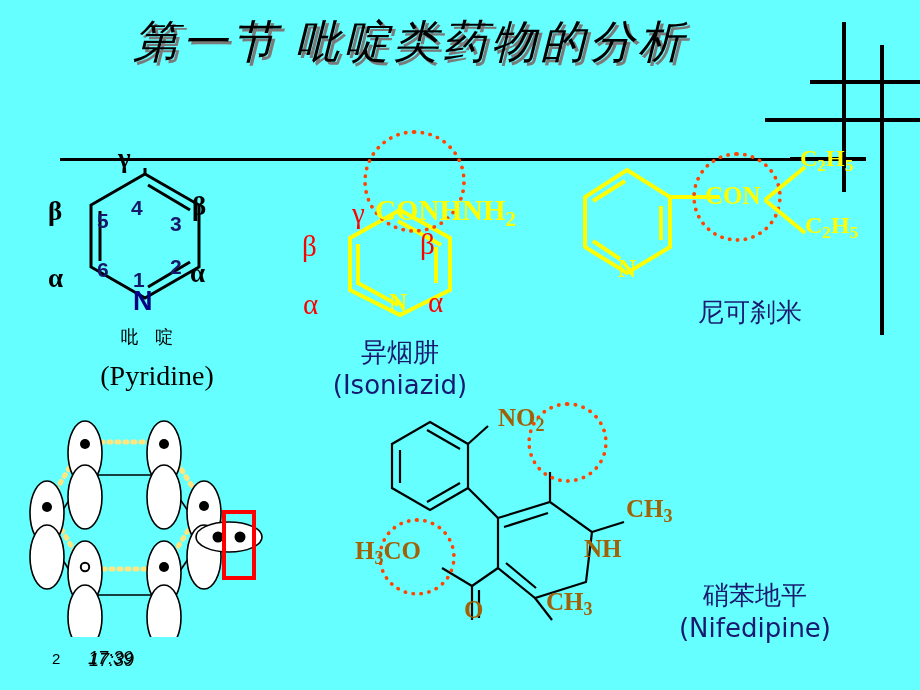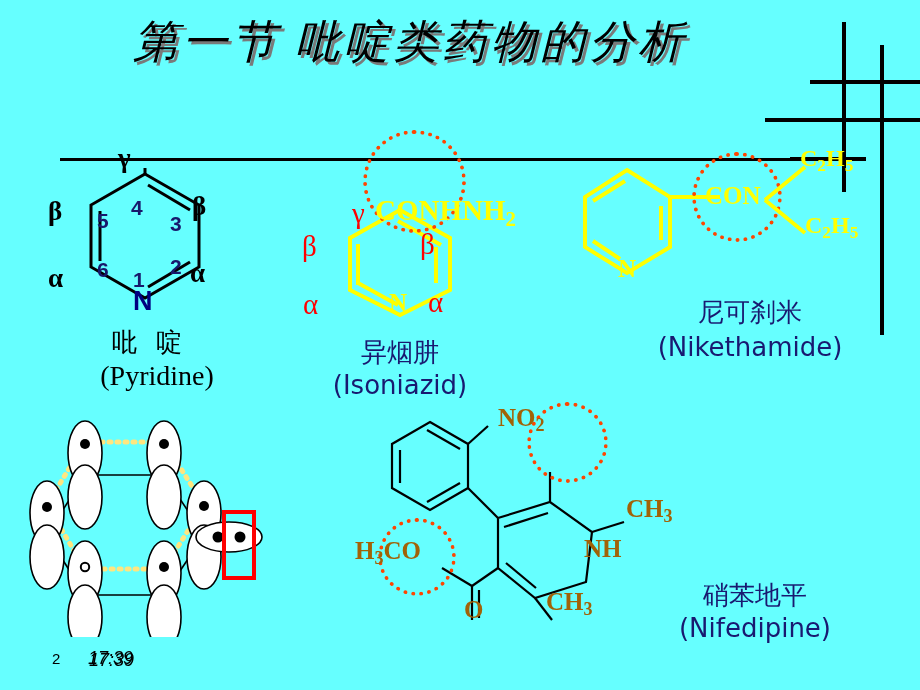--- a/index.html
+++ b/index.html
@@ -184,21 +184,21 @@
 
   <div class="abs num-blue" style="left:131px; top:196px;">4</div>
   <div class="abs num-blue" style="left:170px; top:212px;">3</div>
   <div class="abs num-blue" style="left:97px; top:209px;">5</div>
   <div class="abs num-blue" style="left:97px; top:258px;">6</div>
   <div class="abs num-blue" style="left:170px; top:255px;">2</div>
   <div class="abs num-blue" style="left:133px; top:268px;">1</div>
 
   <div class="abs atom-blue" style="left:133px; top:286px; color:#000080;">N</div>
 
-  <div class="abs blacklabel" style="left:75px; top:325px; width:150px; font-size:26px; letter-spacing:6px;">吡 啶</div>
+  <div class="abs blacklabel" style="left:75px; top:325px; width:150px; font-size:18px; letter-spacing:6px;">吡 啶</div>
   <div class="abs blacklabel" style="left:82px; top:360px; width:150px; font-size:28px;">(Pyridine)</div>
 
   <svg class="svgbox" style="left:335px; top:205px;" width="130" height="115" viewBox="0 0 130 115">
 
     <polygon points="65,5 115,33 115,85 65,110 15,85 15,33" fill="none" stroke="#ffff00" stroke-width="4"></polygon>
 
     <line x1="23" y1="39" x2="23" y2="80" stroke="#ffff00" stroke-width="4"></line>
     <line x1="63" y1="16" x2="106" y2="40" stroke="#ffff00" stroke-width="4"></line>
     <line x1="106" y1="77" x2="106" y2="40" stroke="#ffff00" stroke-width="4" opacity="0"></line>
     <line x1="101" y1="42" x2="101" y2="78" stroke="#ffff00" stroke-width="4"></line>
@@ -248,21 +248,20 @@
 
   <div class="abs yellowtext" style="left:800px; top:145px; font-size:24px;">
     <span>C</span><span class="sub">2</span><span>H</span><span class="sub">5</span>
   </div>
 
   <div class="abs yellowtext" style="left:805px; top:212px; font-size:24px;">
     <span>C</span><span class="sub">2</span><span>H</span><span class="sub">5</span>
   </div>
 
   <div class="abs cnlabel" style="left:640px; top:295px; width:220px;">尼可刹米</div>
-  <div class="abs enlabel" style="left:640px; top:332px; width:220px;">(Nikethamide)</div>
 
   <svg class="svgbox" style="left:22px; top:402px;" width="250" height="235" viewBox="0 0 250 235">
     <defs>
       <g id="lobeUp">
         <ellipse cx="0" cy="-22" rx="17" ry="32" fill="#ffffff" stroke="#000000" stroke-width="1.6"></ellipse>
       </g>
       <g id="lobeDown">
         <ellipse cx="0" cy="22" rx="17" ry="32" fill="#ffffff" stroke="#000000" stroke-width="1.6"></ellipse>
       </g>
     </defs>

